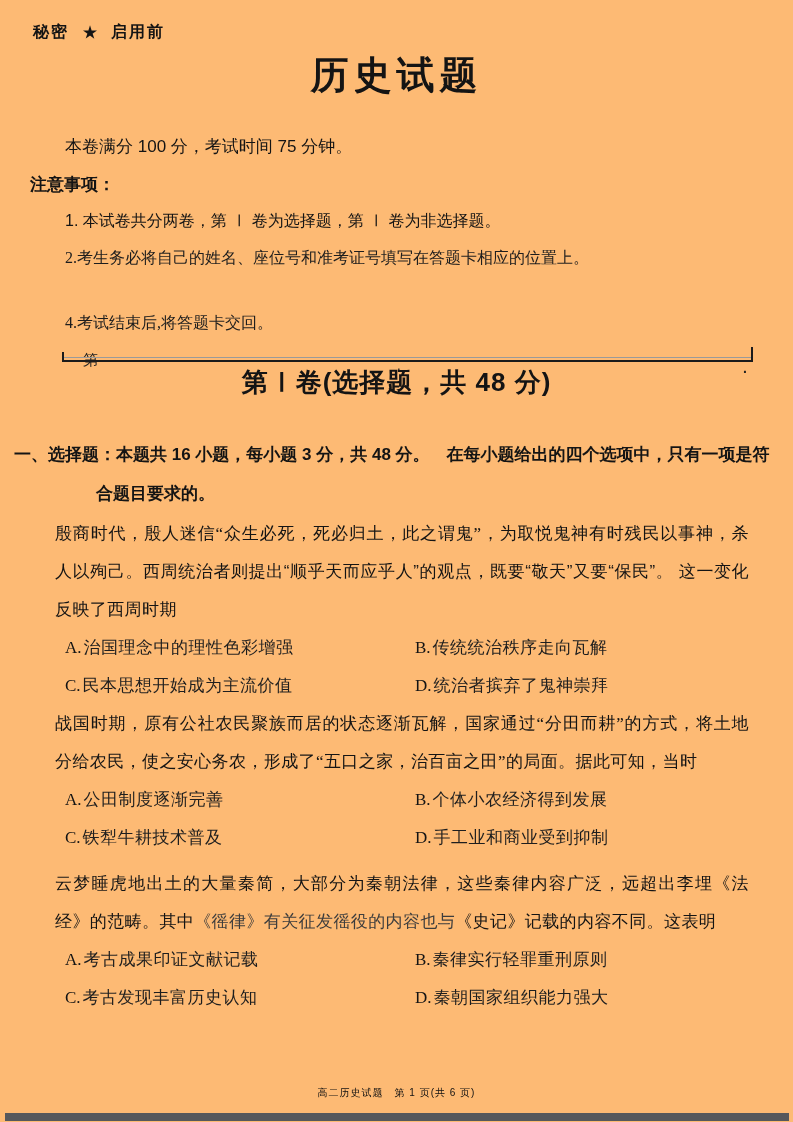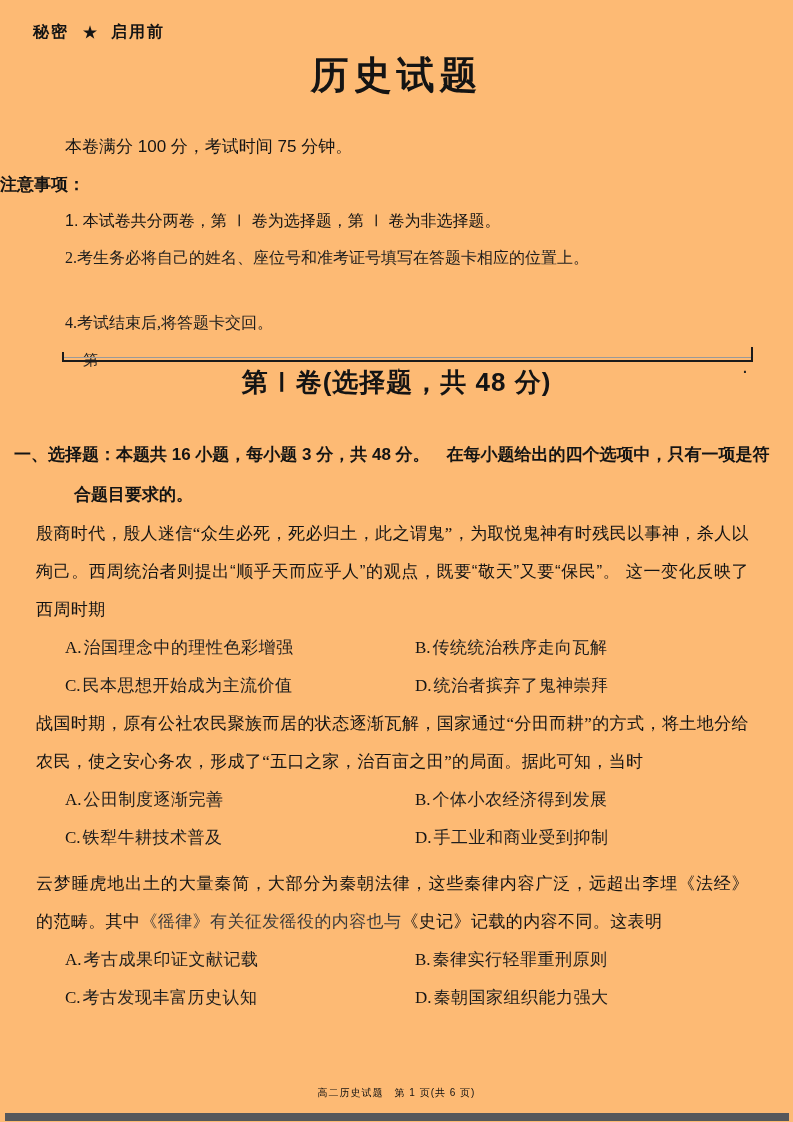--- a/index.html
+++ b/index.html
@@ -32,21 +32,21 @@
     text-align:center;
     font-size:38px;font-weight:bold;letter-spacing:5px;
     line-height:48px;margin-top:8px;
   }
 
   .exam-meta{
     margin-top:36px;padding-left:65px;
     font-size:17px;line-height:24px;white-space:nowrap;
   }
   .notice-heading{
-    margin-top:14px;
+    margin-top:14px;padding-left:30px;
     font-size:17px;font-weight:bold;line-height:24px;
   }
   .notice-item{
     padding-left:65px;font-size:16px;line-height:24px;white-space:nowrap;
   }
   .notice-1{margin-top:12px;}
   .notice-2{margin-top:13px;font-family:"Liberation Serif","DejaVu Serif",serif;color:#1d1d1d;}
   .artifact-spacer{height:41px;}
   .notice-4{font-family:"Liberation Serif","DejaVu Serif",serif;color:#1d1d1d;}
 
@@ -60,26 +60,26 @@
   .scan-comma{position:absolute;left:397px;top:358px;font-size:13px;color:#222;z-index:4;}
   .scan-dot{position:absolute;left:743px;top:360px;font-size:14px;font-weight:bold;color:#222;z-index:4;}
 
   .section-title{
     margin-top:30px;text-align:center;
     font-size:26px;font-weight:bold;line-height:34px;letter-spacing:1px;
   }
   .instructions{margin-top:36px;font-size:17px;font-weight:bold;}
   .instr-line{line-height:40px;white-space:nowrap;}
   .instr-line-1{padding-left:14px;}
-  .instr-line-2{padding-left:74px;}
+  .instr-line-2{padding-left:96px;font-family:Liberation Mono, monospace;}
 
   .qblock{font-size:17px;}
   .q3-block{margin-top:8px;}
   .stem{
-    margin:0;padding-left:36px;padding-right:44px;
+    margin:0;padding-left:55px;padding-right:44px;
     line-height:38px;text-align:justify;letter-spacing:0.4px;
   }
   .opts{padding-left:65px;}
   .opt-row{display:flex;line-height:38px;}
   .opt-cell{display:flex;white-space:nowrap;}
   .opt-cell.left{width:350px;}
   .opt-label{font-family:"Liberation Serif","DejaVu Serif",serif;margin-right:2px;}
   .opt-text{font-family:"Liberation Serif","DejaVu Serif",serif;color:#1e1e1e;letter-spacing:0.5px;}
 
   .footer{

